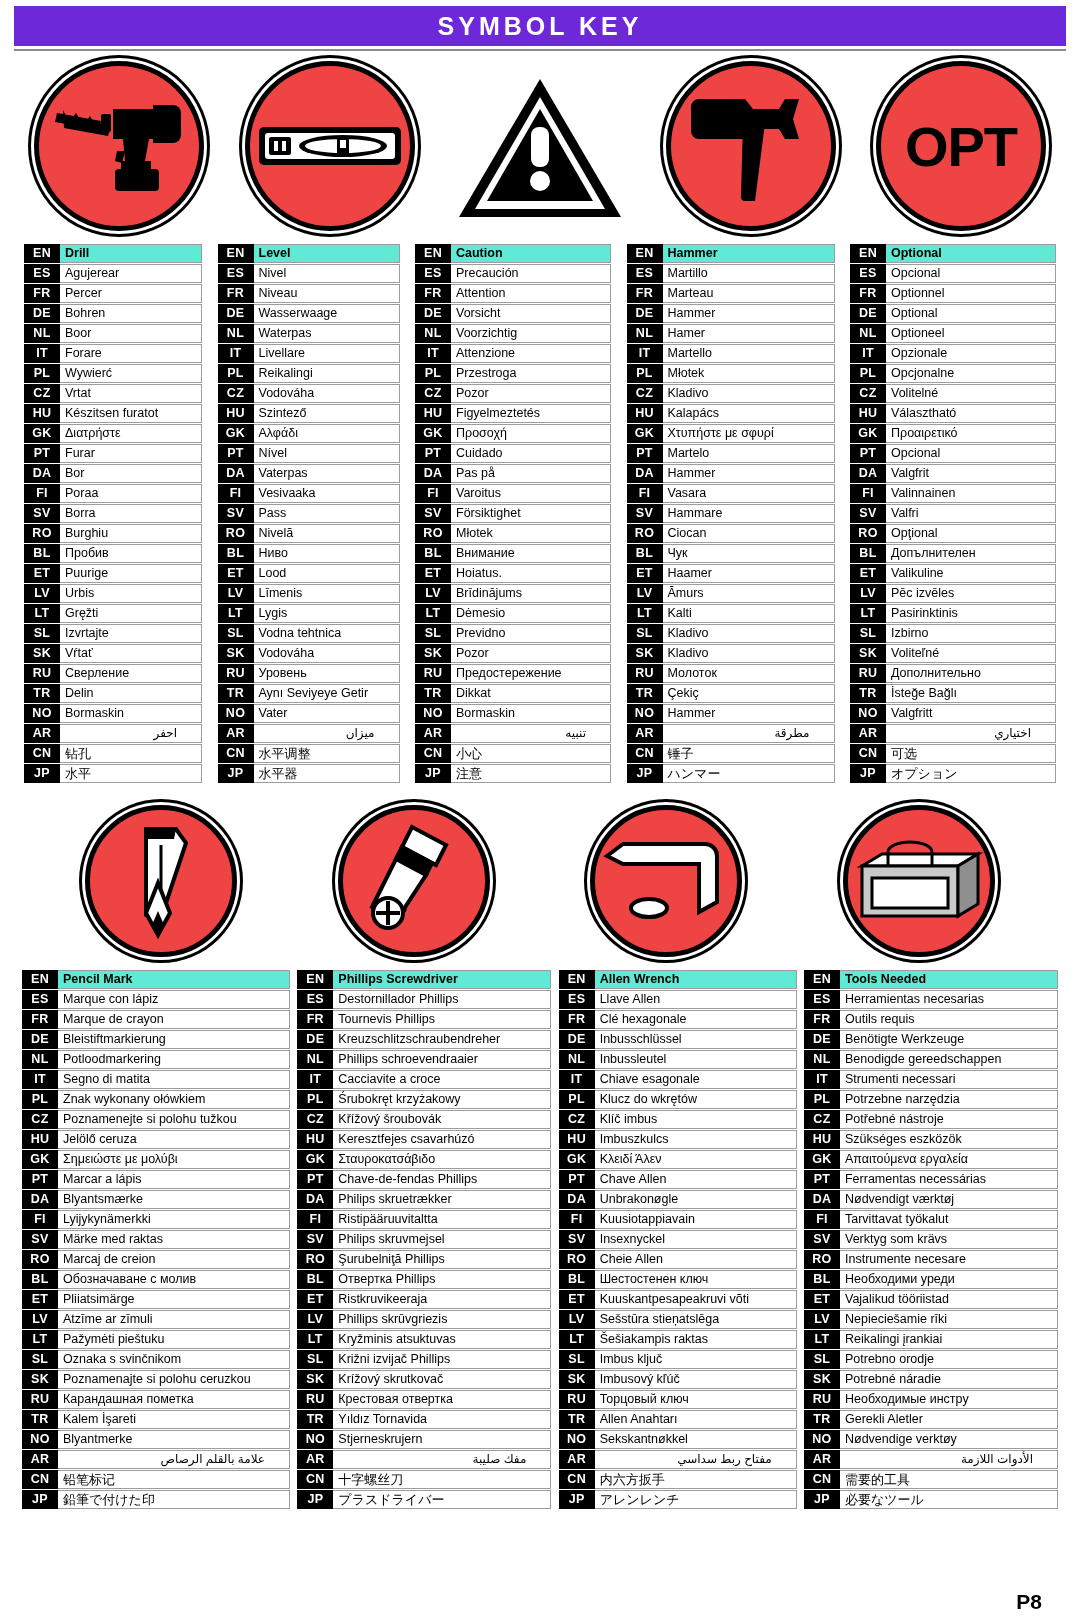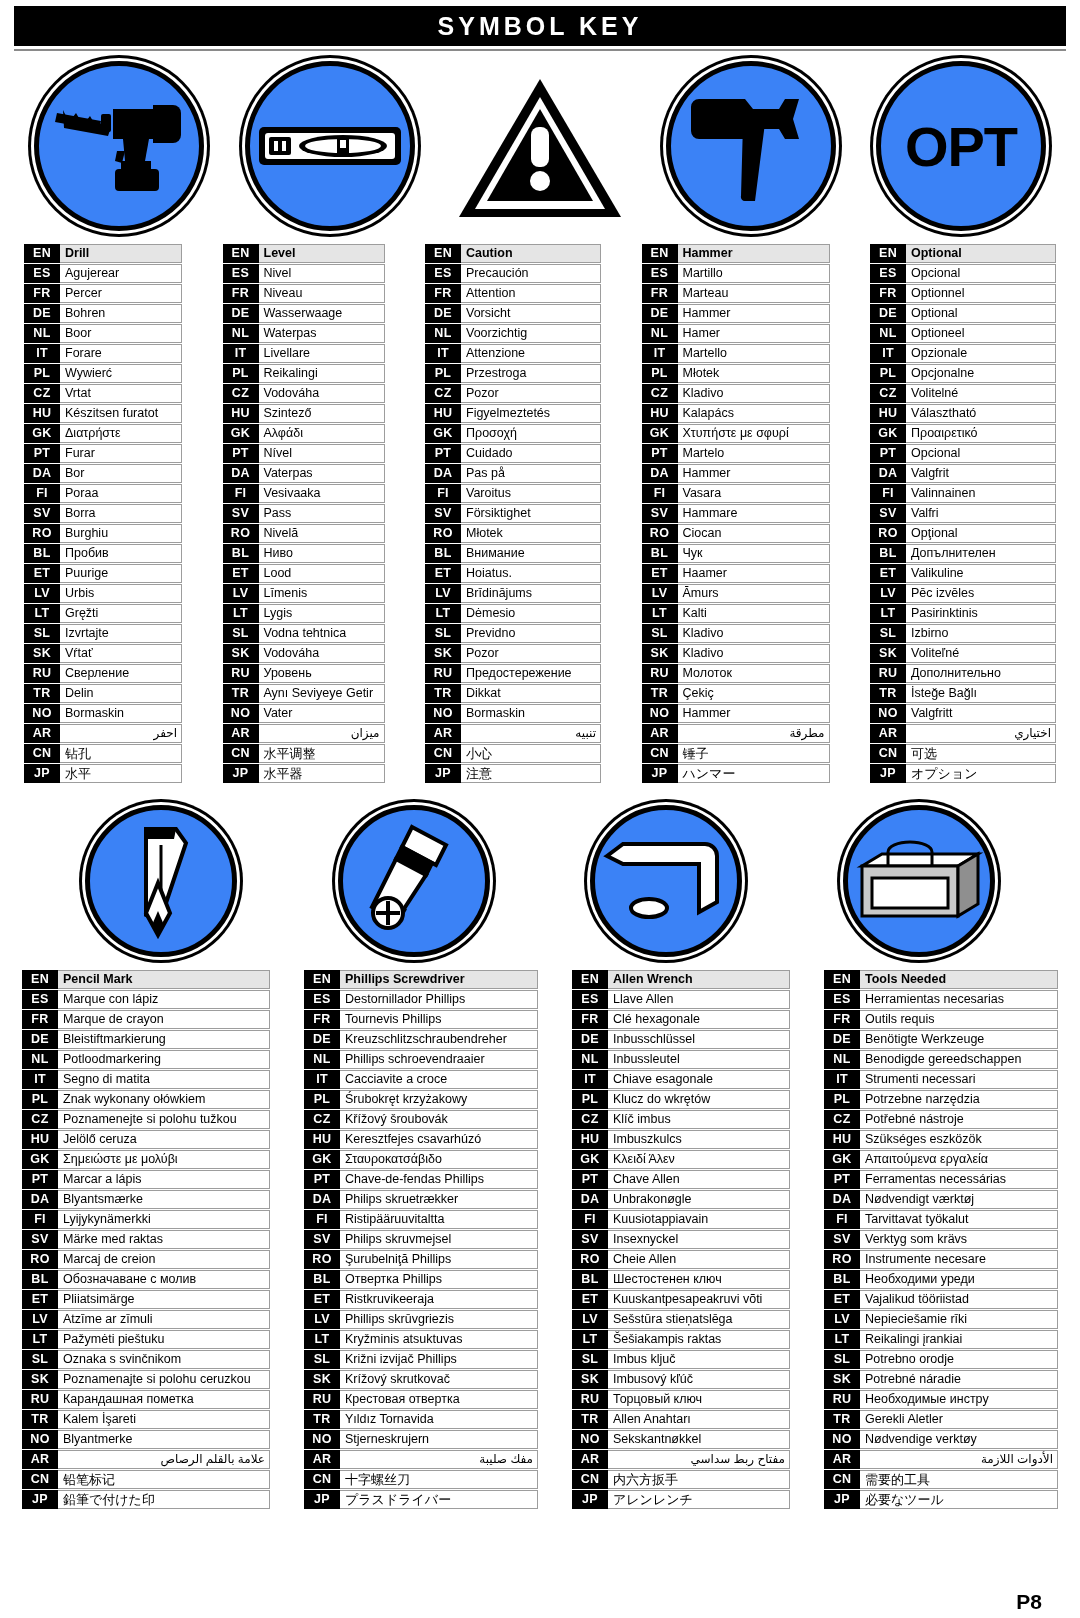--- a/index.html
+++ b/index.html
@@ -14,21 +14,21 @@
   .page{
     width:1080px;height:1618px;
     box-sizing:border-box;
     position:relative;
     padding:0 0 0 0;
   }
   
   .header-bar{
     margin:6px 14px 0 14px;
     height:40px;
-    background:#000000;
+    background:#6d28d9;
     display:flex;align-items:center;justify-content:center;
   }
   .header-bar .title{
     color:#fff;
     font-size:25px;
     font-weight:bold;
     letter-spacing:4px;
   }
   .rule{
     margin:3px 14px 0 14px;
@@ -49,21 +49,21 @@
     width:190px;height:178px;
     display:flex;align-items:center;justify-content:center;
   }
   .icon-row.bottom .icon-cell{width:218px;height:165px;}
   .circ{
     width:170px;height:170px;
     border-radius:50%;
     border:5px solid #000;
     box-shadow:0 0 0 3px #fff, 0 0 0 6px #000;
     display:flex;align-items:center;justify-content:center;
-    background:#3b82f6;
+    background:#ef4444;
     box-sizing:border-box;
   }
   .icon-row.bottom .circ{width:152px;height:152px;}
   .circ svg{display:block;}
   .warn-cell{width:190px;height:178px;display:flex;align-items:center;justify-content:center;}
 
   
   .tables{
     display:flex;
     margin:8px 24px 0 24px;
@@ -93,24 +93,24 @@
     border:1.5px solid #9d9d9d;
     border-left:none;
     padding-left:5px;
     white-space:nowrap;
     overflow:hidden;
     font-size:12.5px;
     line-height:15px;
     height:17px;
   }
   tr.head td.term{
-    background:#e5e5e5;
+    background:#5eead4;
     font-weight:bold;
   }
-  td.term.rtl{direction:rtl;text-align:right;padding-right:4px;font-size:12px;}
+  td.term.rtl{direction:rtl;text-align:right;padding-right:24px;font-size:12px;}
   td.term.cjk{font-family:"DejaVu Sans",sans-serif;font-size:13px;}
 
   
   .t-drill    td.term{width:112px;}
   .t-level    td.term{width:116px;}
   .t-caution  td.term{width:130px;}
   .t-hammer   td.term{width:142px;}
   .t-optional td.term{width:140px;}
   
   .t-pencil   td.term{width:202px;}

